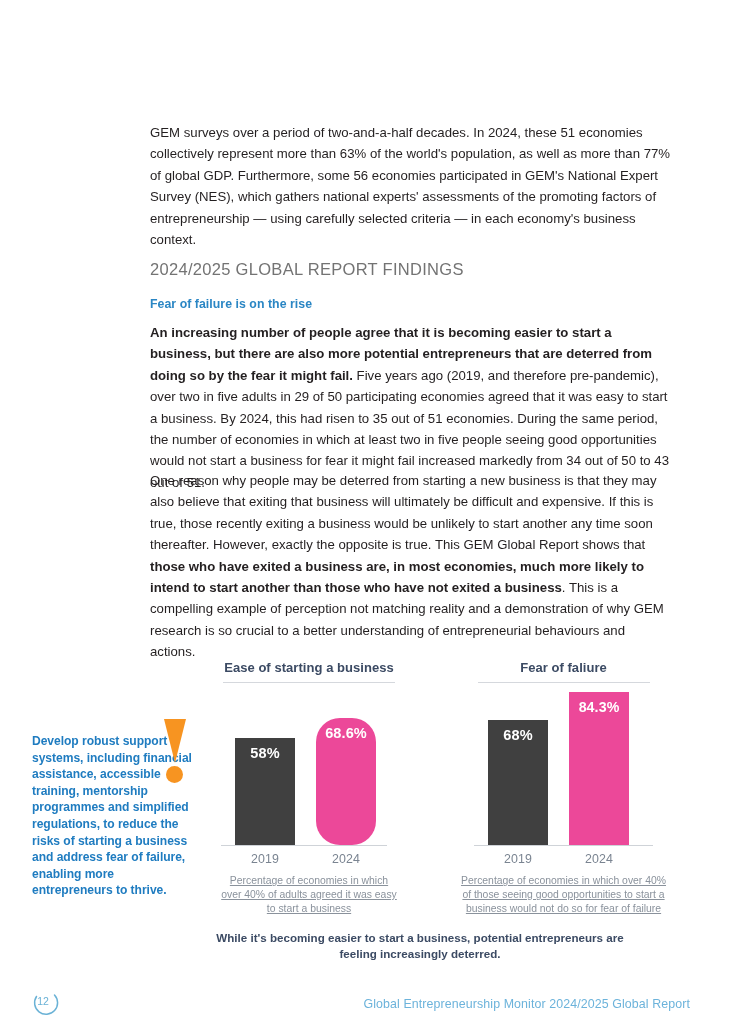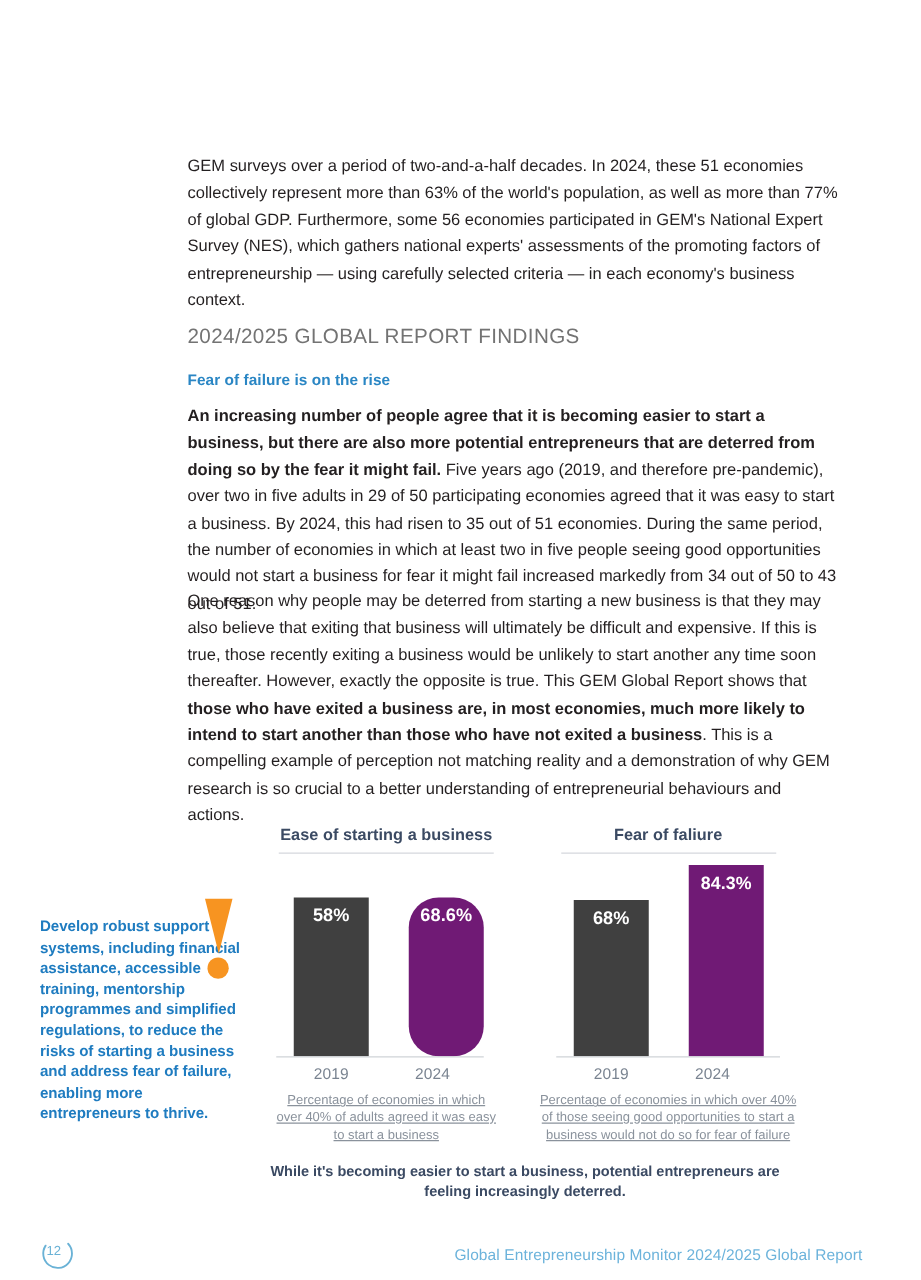--- a/index.html
+++ b/index.html
@@ -103,21 +103,21 @@
     border-radius: 50%;
     background: #f79421;
   }
 
   
   .chart {
     position: absolute;
     top: 660px;
   }
   #chart-ease  { left: 213px; width: 192px; }
-  #chart-fear  { left: 427px; width: 215px; }
+  #chart-fear  { left: 456px; width: 215px; }
 
   .chart-title {
     text-align: center;
     font-size: 13px;
     font-weight: 700;
     color: #3b4a63;
     letter-spacing: 0.05px;
     padding-bottom: 7px;
   }
   .chart-title-rule {
@@ -143,21 +143,21 @@
   #chart-fear .plot-baseline { left: 18px; right: 18px; }
 
   .bar {
     position: absolute;
     bottom: 1px;
     width: 60px;
     text-align: center;
     box-sizing: border-box;
   }
   .bar.blue   { background: #404040; }
-  .bar.orange { background: #701a75; margin-left: 11px; }
+  .bar.orange { background: #ec4899; }
   .bar-value {
     color: #ffffff;
     font-weight: 700;
     font-size: 14.5px;
     letter-spacing: 0.1px;
     padding-top: 7px;
     display: block;
   }
   .bar-value.small { font-size: 14.2px; }
 
@@ -260,21 +260,21 @@
 </div>
 <div id="cta-exclamation">
   <div class="bang-stem"></div>
   <div class="bang-dot"></div>
 </div>
 
 <div class="chart" id="chart-ease">
   <div class="chart-title">Ease of starting a business</div>
   <div class="chart-title-rule"></div>
   <div class="plot">
-    <div class="bar blue" id="ease-bar-0" style="left:22px;  height:127px;">
+    <div class="bar blue" id="ease-bar-0" style="left:22px;  height:107px;">
       <span class="bar-value">58%</span>
     </div>
     <div class="bar orange" id="ease-bar-1" style="left:103px; height:127px;border-radius:24px;">
       <span class="bar-value">68.6%</span>
     </div>
     <div class="plot-baseline"></div>
   </div>
   <div class="axis-labels">
     <div class="axis-label" style="left:22px;">2019</div>
     <div class="axis-label" style="left:103px;">2024</div>

